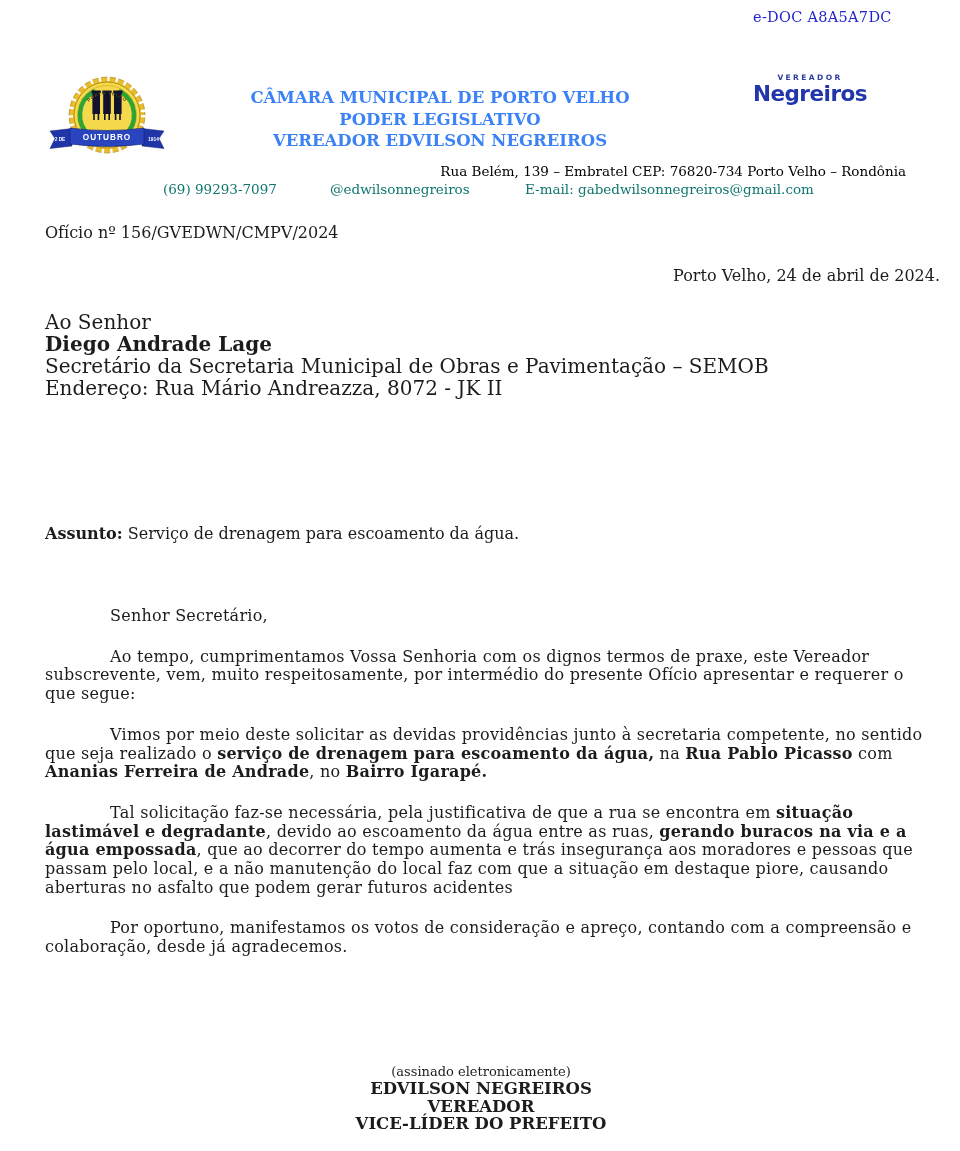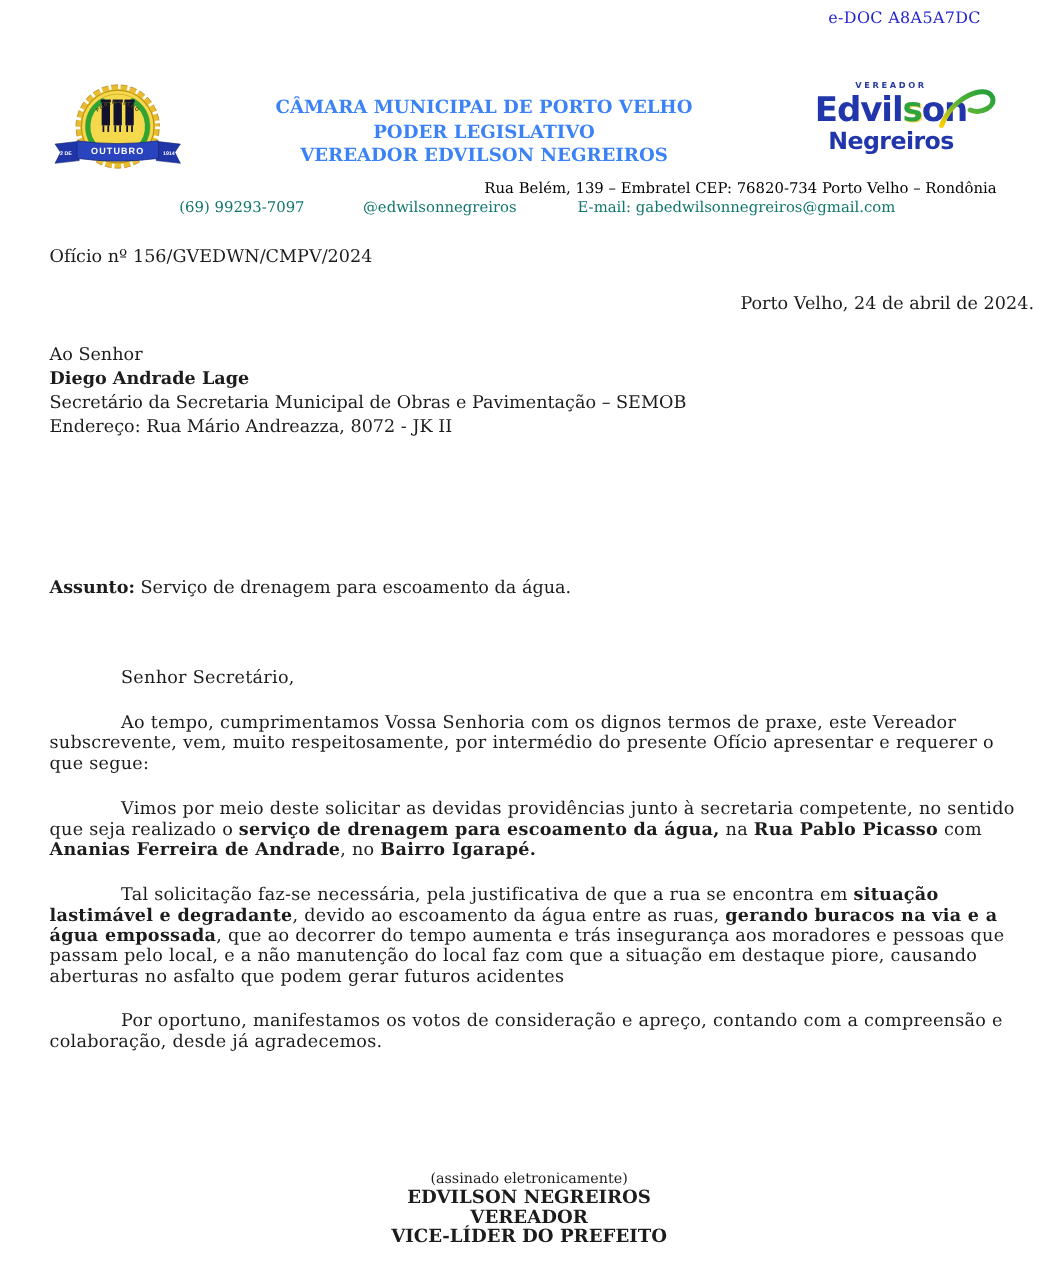--- a/index.html
+++ b/index.html
@@ -23,21 +23,21 @@
   .logo-last{font-size:21.5px;font-weight:bold;letter-spacing:-.5px;color:#2236ab;
              line-height:24px;margin-top:0px;}
   .addr{top:163px;left:0;width:906px;text-align:right;font-size:13.5px;color:#000000;}
   .contact{font-size:13.5px;color:#0f766e;top:181px;}
   .contact-phone{left:163px;}
   .contact-handle{left:330px;}
   .contact-email{left:525px;}
   
   .ref{left:45px;top:223px;font-size:16px;}
   .dateline{left:0;top:266px;width:940px;text-align:right;font-size:16px;}
-  .recipient{left:45px;top:311px;font-size:16px;line-height:22px;}
+  .recipient{left:45px;top:311px;font-size:20px;line-height:22px;}
   .subject{left:45px;top:524px;font-size:16px;}
   .bodytext{left:45px;top:607px;width:893px;font-size:16px;line-height:18.7px;
             letter-spacing:.25px;}
   .bodytext p{margin:0 0 22px 0;text-indent:65px;}
   .bodytext p.closing{margin-bottom:0;}
   .b{font-weight:bold;}
   
   .signature{left:0;top:1064px;width:962px;text-align:center;}
   .sig-note{font-size:13px;line-height:16px;}
   .sig-line{font-size:16.5px;font-weight:bold;line-height:17.5px;}
@@ -83,32 +83,20 @@
   </svg>
 
   <div class="abs org">
     <div>CÂMARA MUNICIPAL DE PORTO VELHO</div>
     <div>PODER LEGISLATIVO</div>
     <div>VEREADOR EDVILSON NEGREIROS</div>
   </div>
 
   <div class="abs logo">
     <div class="logo-eyebrow">VEREADOR</div>
-    <div class="logo-name"><span>Edvil</span><span class="logo-s">s</span><span>on</span>
-      <svg class="logo-swoosh" viewBox="0 0 56 44" aria-hidden="true">
-        <defs>
-          <linearGradient id="sw" x1="0" y1="1" x2="1" y2="0">
-            <stop offset="0" stop-color="#ffd000"></stop>
-            <stop offset="0.5" stop-color="#58b435"></stop>
-            <stop offset="1" stop-color="#1f9e3a"></stop>
-          </linearGradient>
-        </defs>
-        <path d="M4 40 C 14 14, 44 2, 50 14 C 54 23, 40 30, 30 26" fill="none" stroke="url(#sw)" stroke-width="4.5" stroke-linecap="round"></path>
-      </svg>
-    </div>
     <div class="logo-last">Negreiros</div>
   </div>
 
   <div class="abs addr">Rua Belém, 139 – Embratel CEP: 76820-734 Porto Velho – Rondônia</div>
   <span class="abs contact contact-phone">(69) 99293-7097</span>
   <span class="abs contact contact-handle">@edwilsonnegreiros</span>
   <span class="abs contact contact-email">E-mail: gabedwilsonnegreiros@gmail.com</span>
 
   <div class="abs ref">Ofício nº 156/GVEDWN/CMPV/2024</div>
   <div class="abs dateline">Porto Velho, 24 de abril de 2024.</div>

